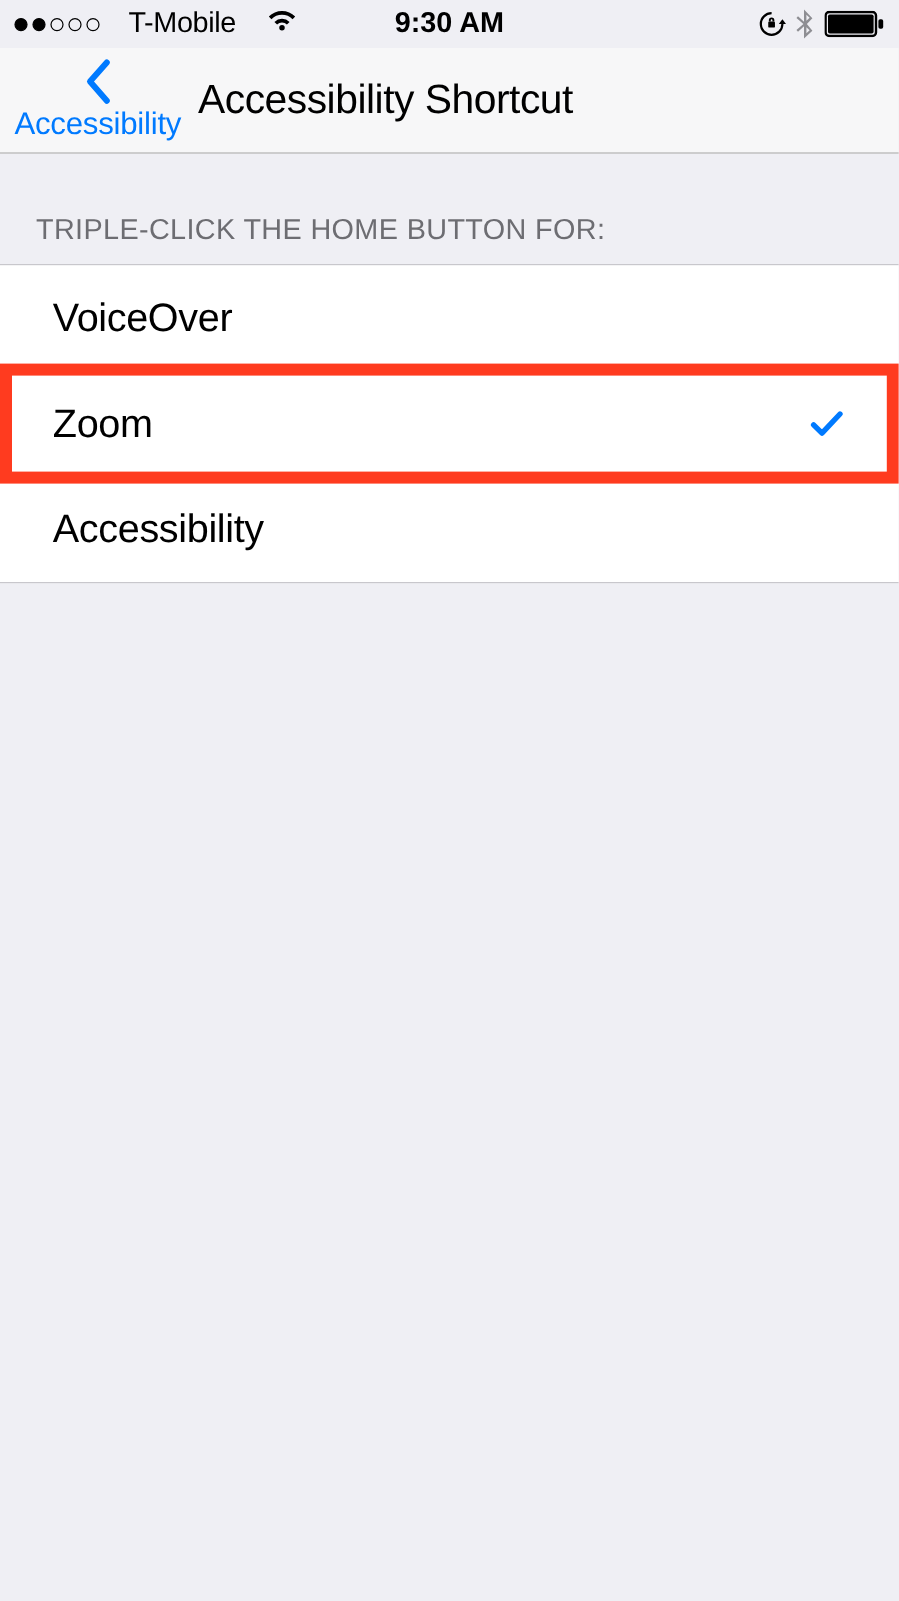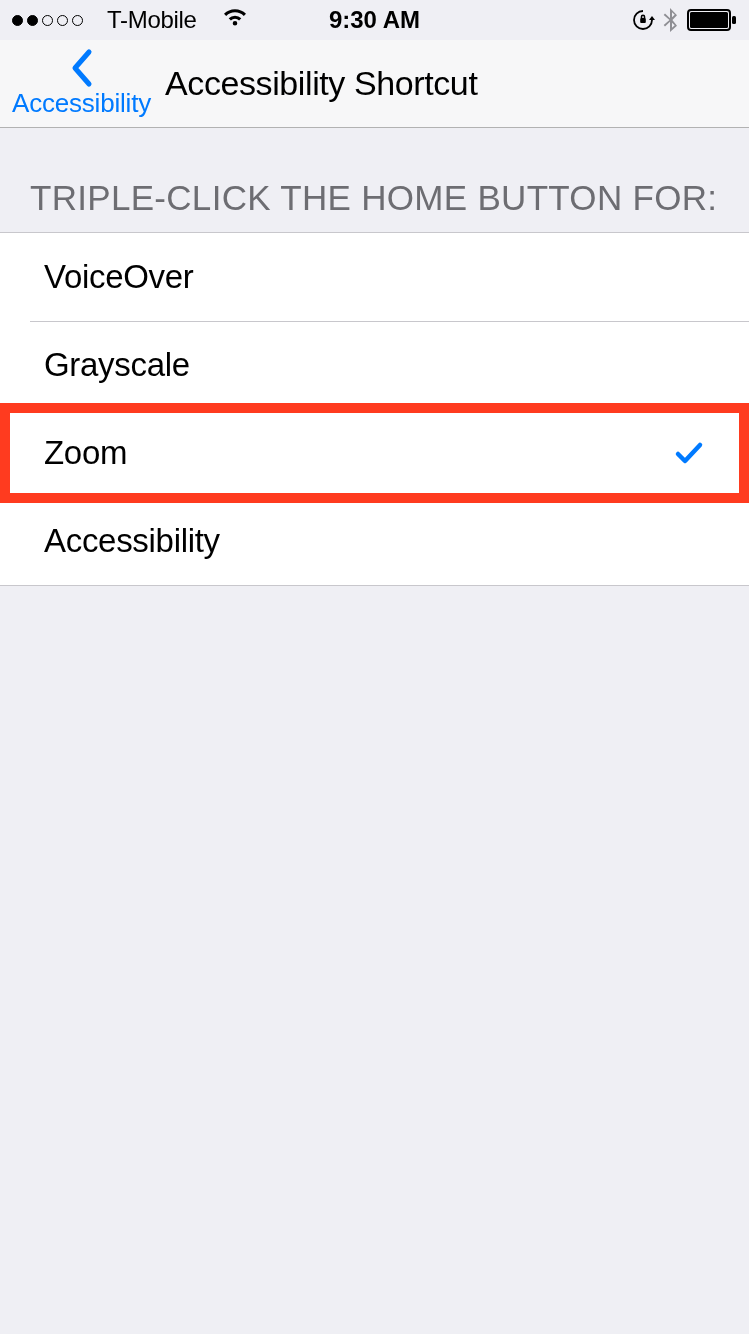--- a/index.html
+++ b/index.html
@@ -45,21 +45,21 @@
       position: relative;
       background: #f7f7f8;
     }
     .back-btn { display: flex; align-items: center; color: #007aff; font-size: 26px; letter-spacing: -0.2px; flex-direction: column; }
     .back-chevron { margin-right: 2px; display:inline-flex; }
     .nav-title { font-size: 34px; font-weight: 400; letter-spacing: -0.4px; margin-left: 14px; color:#000; }
 
     
     .section-header {
       padding: 50px 30px 14px 30px;
-      font-size: 35px;
+      font-size: 24px;
       color: #6d6d72;
       letter-spacing: 0.3px;
     }
 
     
     .list { background: #fff; border-top: 1px solid #c8c7cc; border-bottom: 1px solid #c8c7cc; }
     .row {
       height: 88px;
       display: flex;
       align-items: center;
@@ -150,24 +150,20 @@
 <div class="section-header">TRIPLE-CLICK THE HOME BUTTON FOR:</div>
 
 <div class="list">
 
   <div class="row">
     <span class="label">VoiceOver</span>
 
   </div>
 
 
-  <div class="row">
-    <span class="label">Grayscale</span>
-
-  </div>
 
   <div class="highlight-wrap">
     <div class="row selected">
       <span class="label">Zoom</span>
       <span class="check">
         <svg width="32" height="32" viewBox="0 0 32 32">
             <path d="M5 17l7 7L27 8" fill="none" stroke="#007aff" stroke-width="4.5" stroke-linecap="round" stroke-linejoin="round"></path>
           </svg>
       </span>
     </div>

